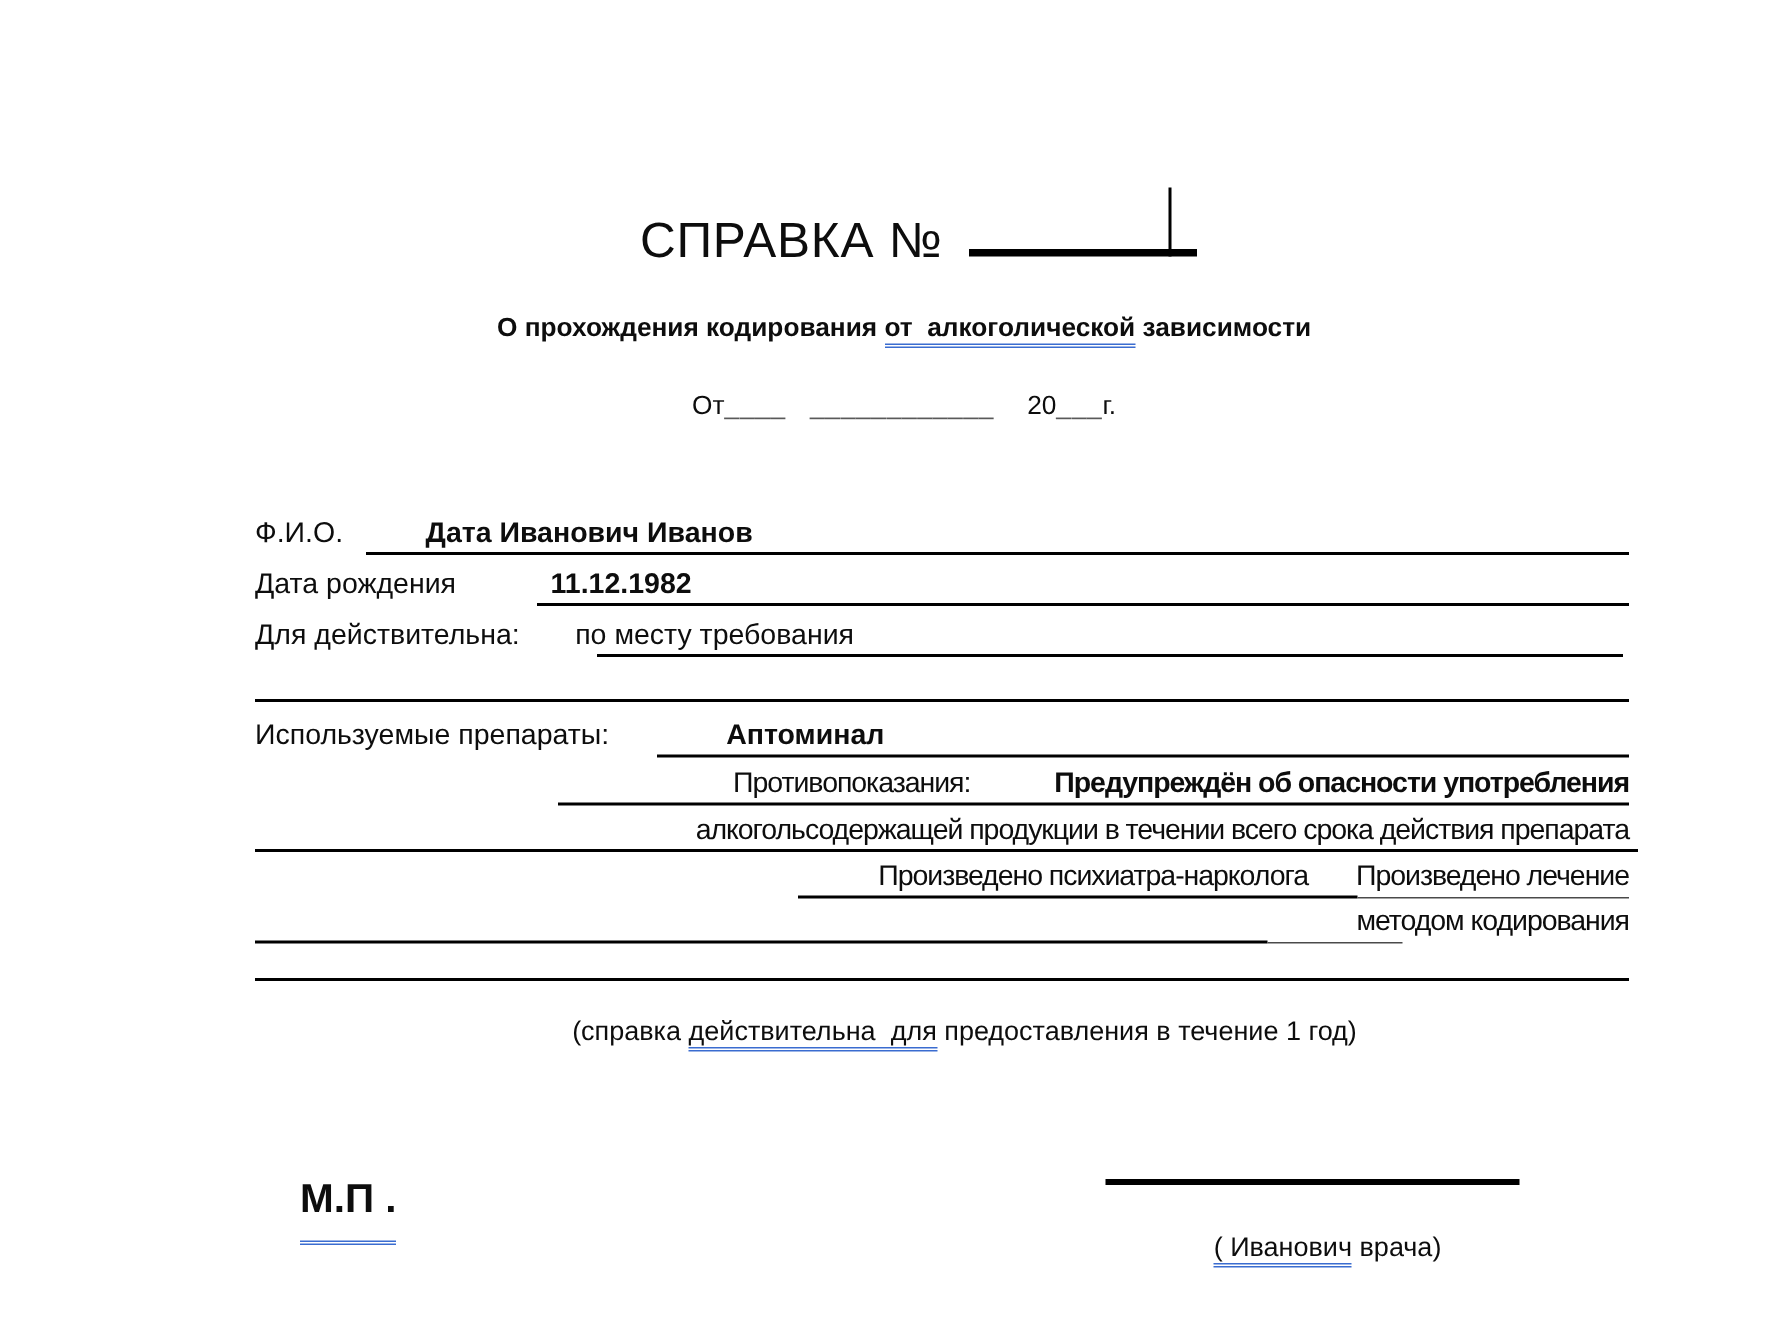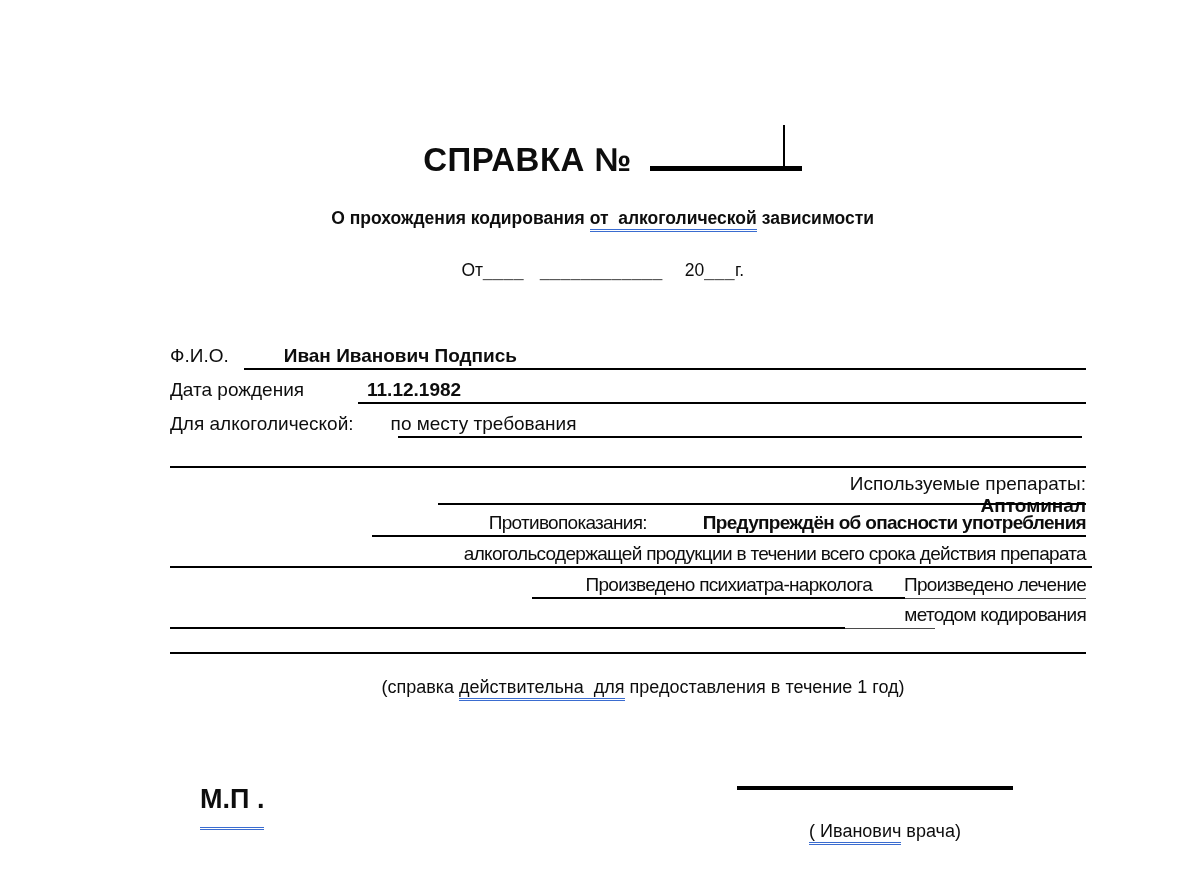--- a/index.html
+++ b/index.html
@@ -5,21 +5,21 @@
   * { margin:0; padding:0; box-sizing:border-box; }
   html,body { background:#fff; }
   body {
     width:1186px; height:887px; position:relative; overflow:hidden;
     font-family:"Liberation Sans", sans-serif; color:#0d0d0d;
   }
   .page { position:absolute; inset:0; background:#ffffff; }
 
   
   .title-row { position:absolute; top:103px; left:0; width:100%; text-align:center;
-               font-weight:bold; font-size:33px; letter-spacing:.5px; white-space:pre; }
+               font-weight:normal; font-size:33px; letter-spacing:.5px; white-space:pre; }
   .title-blank { display:inline-block; width:152px; height:30px; border-bottom:5px solid #000;
                  position:relative; vertical-align:baseline; margin-left:8px; }
   .caret { position:absolute; right:17px; top:-16px; width:2px; height:46px; background:#000; }
 
   
   .subtitle { position:absolute; top:187px; left:0; width:100%; text-align:center;
               font-weight:bold; font-size:17.5px; white-space:pre; }
   .grammar { border-bottom:3px double #3a6cd0; padding-bottom:1px; }
   .gu { }
   .dateline { position:absolute; top:239px; left:0; width:100%; text-align:center;
@@ -60,41 +60,41 @@
   </div>
 
   <div class="dateline">
     <span>От</span><span class="us">____</span><span class="us gap1">____________</span><span class="gap2">20</span><span class="us">___</span><span>г.</span>
   </div>
 
   <div class="form">
 
     <div class="frow" style="top:338px;">
       <span>Ф.И.О.</span>
-      <span class="val" style="margin-left:55px;">Иван Иванович Подпись</span>
+      <span class="val" style="margin-left:55px;">Дата Иванович Иванов</span>
       <span class="uline" style="left:74px; right:0;"></span>
     </div>
 
     <div class="frow" style="top:372px;">
       <span>Дата рождения</span>
       <span class="val" style="margin-left:63px;">11.12.1982</span>
       <span class="uline" style="left:188px; right:0;"></span>
     </div>
 
     <div class="frow" style="top:406px;">
-      <span>Для алкоголической:</span>
+      <span>Для действительна:</span>
       <span style="margin-left:37px;">по месту требования</span>
       <span class="uline" style="left:228px; right:4px;"></span>
     </div>
 
     <div class="frow" style="top:436px;">
       <span class="uline full"></span>
     </div>
 
-    <div class="frow" style="top:473px;flex-direction:column;">
+    <div class="frow" style="top:473px;">
       <span>Используемые препараты:</span>
       <span class="val" style="margin-left:78px;">Аптоминал</span>
       <span class="uline" style="left:268px; right:0;"></span>
     </div>
 
     <div class="frow cond" style="top:505px;">
       <span>Противопоказания:</span>
       <span style="margin-left:56px;font-weight:bold;">Предупреждён об опасности употребления</span>
       <span class="uline" style="left:202px; right:0;"></span>
     </div>

